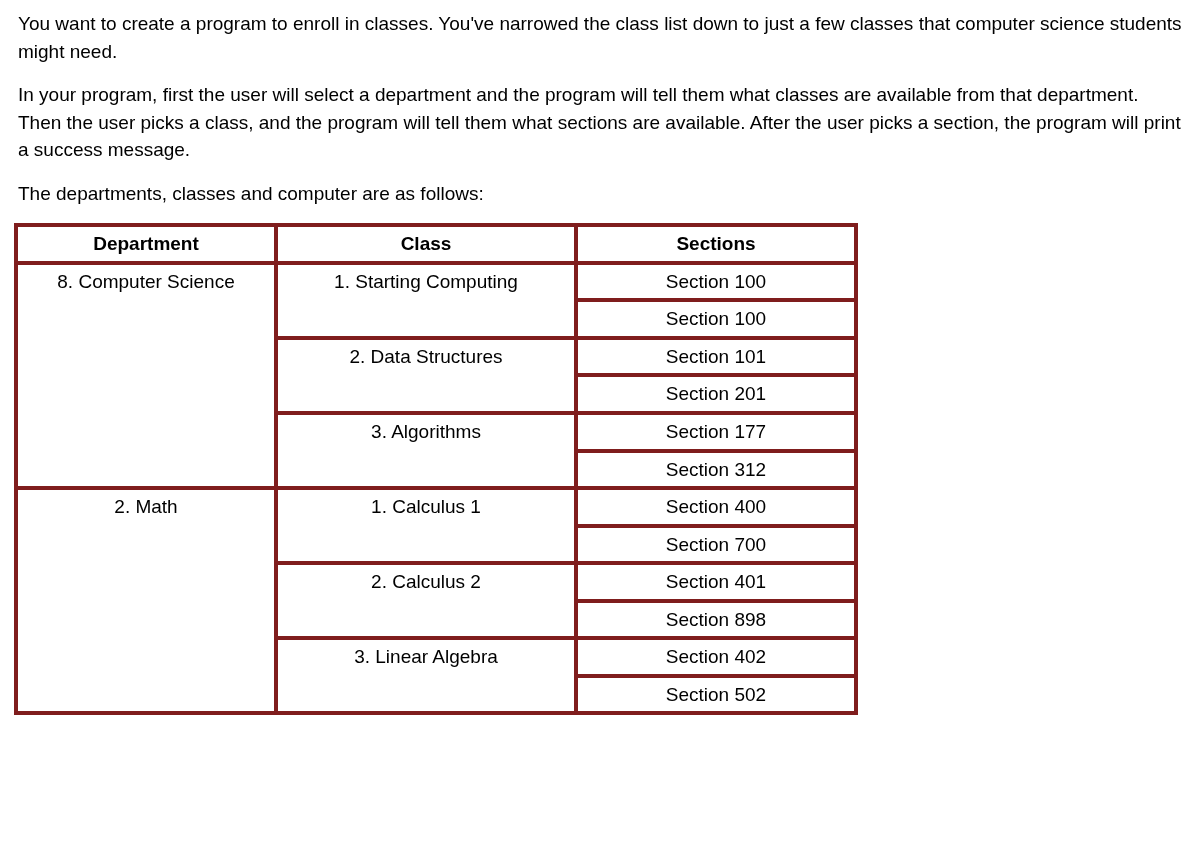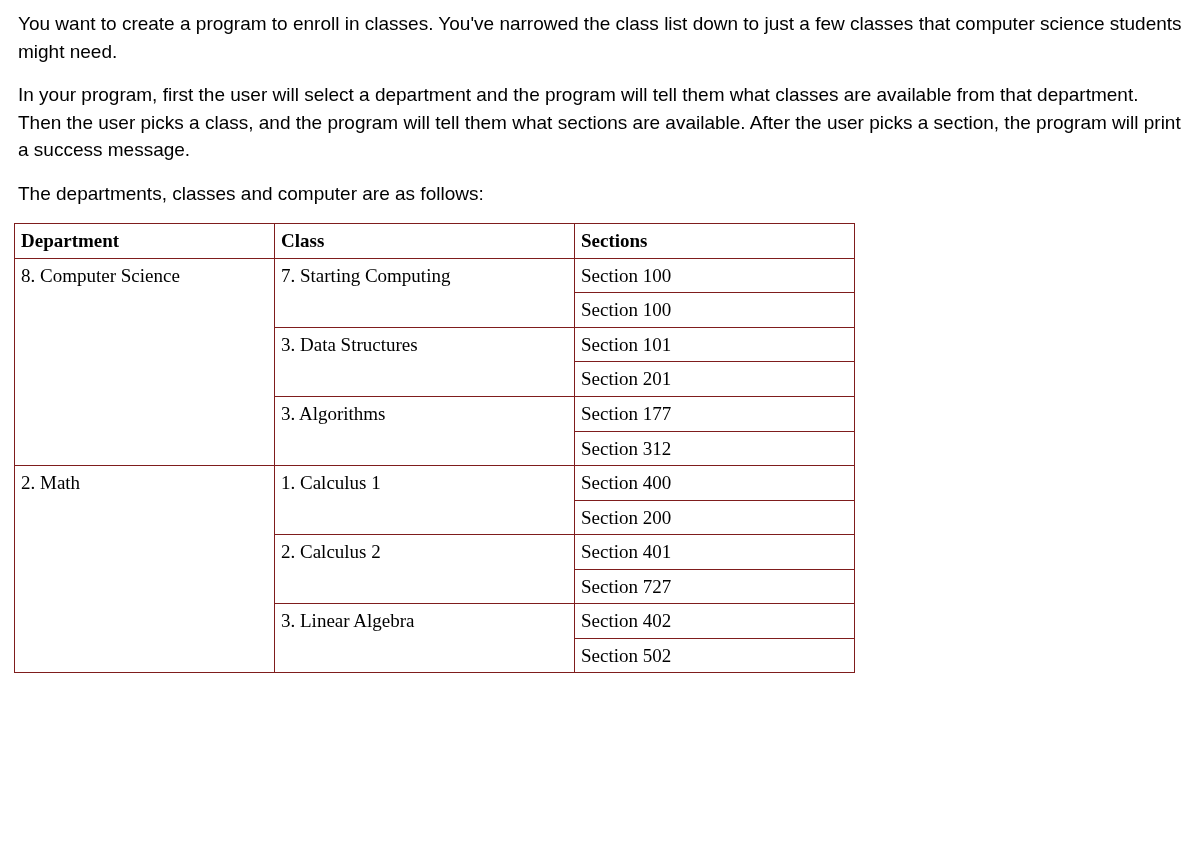--- a/index.html
+++ b/index.html
@@ -11,26 +11,25 @@
       padding: 10px 14px;
       line-height: 1.45;
       background: #fff;
     }
     p { margin: 0 0 16px 4px; }
     table {
       border-collapse: collapse;
       margin-top: 8px;
     }
     td, th {
-      border: 1px solid #7f1d1d;
+      border: 4px solid #7f1d1d;
       padding: 3px 6px;
-      text-align: left;
+      text-align: center;
       font-weight: normal;
       vertical-align: top;
-      font-family: Liberation Serif, serif;
     }
     th { font-weight: bold; }
     .col-dept { width: 260px; }
     .col-class { width: 300px; margin-left: 48px; }
     .col-sect { width: 280px; }
     .tall { height: 45px; }
   </style>
 </head>
 <body>
 
@@ -41,55 +40,55 @@
 <table>
   <tbody>
       <tr>
     <th class="col-dept">Department</th>
     <th class="col-class">Class</th>
     <th class="col-sect">Sections</th>
   </tr>
 
   <tr>
     <td rowspan="6">8. Computer Science</td>
-    <td rowspan="2" class="tall">7. Starting Computing</td>
+    <td rowspan="2" class="tall">1. Starting Computing</td>
     <td>Section 100</td>
   </tr>
   <tr>
     <td>Section 100</td>
   </tr>
   <tr>
-    <td rowspan="2" class="tall">3. Data Structures</td>
+    <td rowspan="2" class="tall">2. Data Structures</td>
     <td>Section 101</td>
   </tr>
   <tr>
     <td>Section 201</td>
   </tr>
   <tr>
     <td rowspan="2" class="tall">3. Algorithms</td>
     <td>Section 177</td>
   </tr>
   <tr>
     <td>Section 312</td>
   </tr>
 
   <tr>
     <td rowspan="6">2. Math</td>
     <td rowspan="2" class="tall">1. Calculus 1</td>
     <td>Section 400</td>
   </tr>
   <tr>
-    <td>Section 200</td>
+    <td>Section 700</td>
   </tr>
   <tr>
     <td rowspan="2" class="tall">2. Calculus 2</td>
     <td>Section 401</td>
   </tr>
   <tr>
-    <td>Section 727</td>
+    <td>Section 898</td>
   </tr>
   <tr>
     <td rowspan="2" class="tall">3. Linear Algebra</td>
     <td>Section 402</td>
   </tr>
   <tr>
     <td>Section 502</td>
   </tr>
 </tbody>
   </table>

